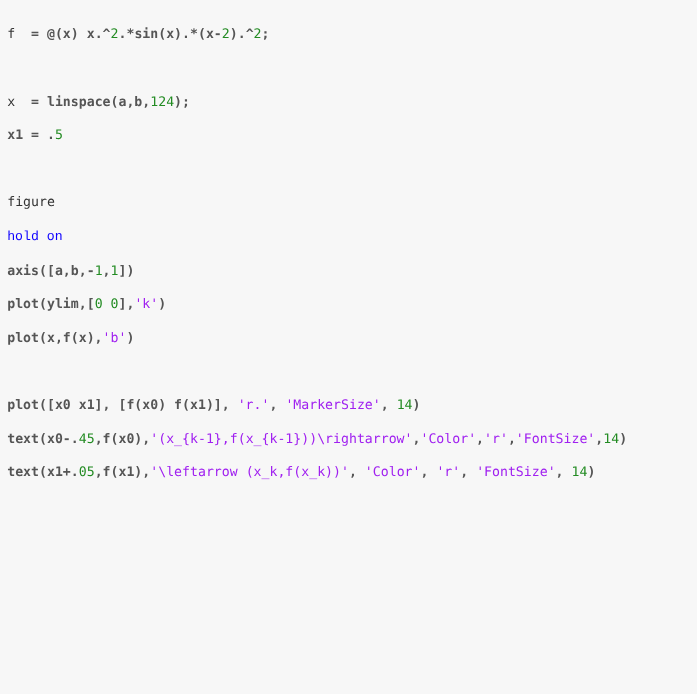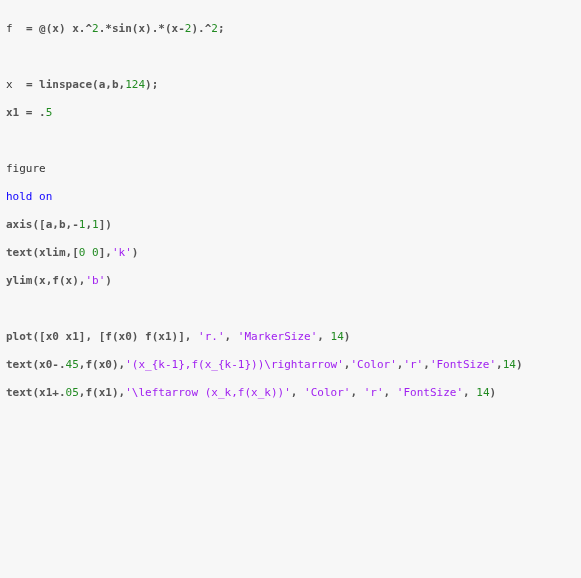--- a/index.html
+++ b/index.html
@@ -15,39 +15,39 @@
   }
   .code-area {
     background: #f7f7f7;
     padding: 8px 6px 2px 6px;
     font-size: 11px;
     line-height: 14px;
     white-space: pre;
     color: #333;
   }
   .line { display: block; min-height: 14px; }
-  .k   { color: #0e00ff; }   
+  .k   { color: #0e00ff; font-family: Liberation Mono, monospace; }   
   .s   { color: #a020f0; }   
   .n   { color: #228B22; }   
   .op  { color: #555; font-weight: bold; }
 </style>
 </head>
 <body>
 
 <div class="code-area">
 <span class="line"><span>f  </span><span class="op">= @(x) x.^</span><span class="n">2</span><span class="op">.*sin(x).*(x-</span><span class="n">2</span><span class="op">).^</span><span class="n">2</span><span class="op">;</span></span>
 <span class="line"></span>
 <span class="line"><span>x  </span><span class="op">= linspace(a,b,</span><span class="n">124</span><span class="op">);</span></span>
 <span class="line"><span class="op">x1 = .</span><span class="n">5</span></span>
 <span class="line"></span>
 <span class="line"><span>figure</span></span>
 <span class="line"><span class="k">hold on</span></span>
 <span class="line"><span class="op">axis([a,b,-</span><span class="n">1</span><span class="op">,</span><span class="n">1</span><span class="op">])</span></span>
-<span class="line"><span class="op">text(xlim,[</span><span class="n">0 0</span><span class="op">],</span><span class="s">'k'</span><span class="op">)</span></span>
-<span class="line"><span class="op">ylim(x,f(x),</span><span class="s">'b'</span><span class="op">)</span></span>
+<span class="line"><span class="op">plot(ylim,[</span><span class="n">0 0</span><span class="op">],</span><span class="s">'k'</span><span class="op">)</span></span>
+<span class="line"><span class="op">plot(x,f(x),</span><span class="s">'b'</span><span class="op">)</span></span>
 <span class="line"></span>
 <span class="line"><span class="op">plot([x0 x1], [f(x0) f(x1)], </span><span class="s">'r.'</span><span class="op">, </span><span class="s">'MarkerSize'</span><span class="op">, </span><span class="n">14</span><span class="op">)</span></span>
 <span class="line"><span class="op">text(x0-.</span><span class="n">45</span><span class="op">,f(x0),</span><span class="s">'(x_{k-1},f(x_{k-1}))\rightarrow'</span><span class="op">,</span><span class="s">'Color'</span><span class="op">,</span><span class="s">'r'</span><span class="op">,</span><span class="s">'FontSize'</span><span class="op">,</span><span class="n">14</span><span class="op">)</span></span>
 <span class="line"><span class="op">text(x1+.</span><span class="n">05</span><span class="op">,f(x1),</span><span class="s">'\leftarrow (x_k,f(x_k))'</span><span class="op">, </span><span class="s">'Color'</span><span class="op">, </span><span class="s">'r'</span><span class="op">, </span><span class="s">'FontSize'</span><span class="op">, </span><span class="n">14</span><span class="op">)</span></span>
 <span class="line"></span>
 
 
 
 
 

